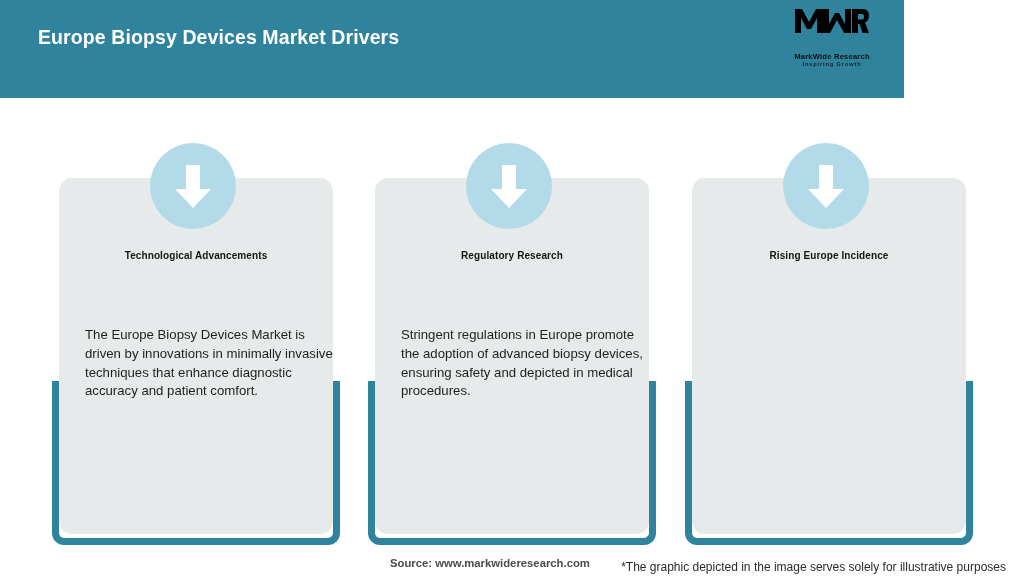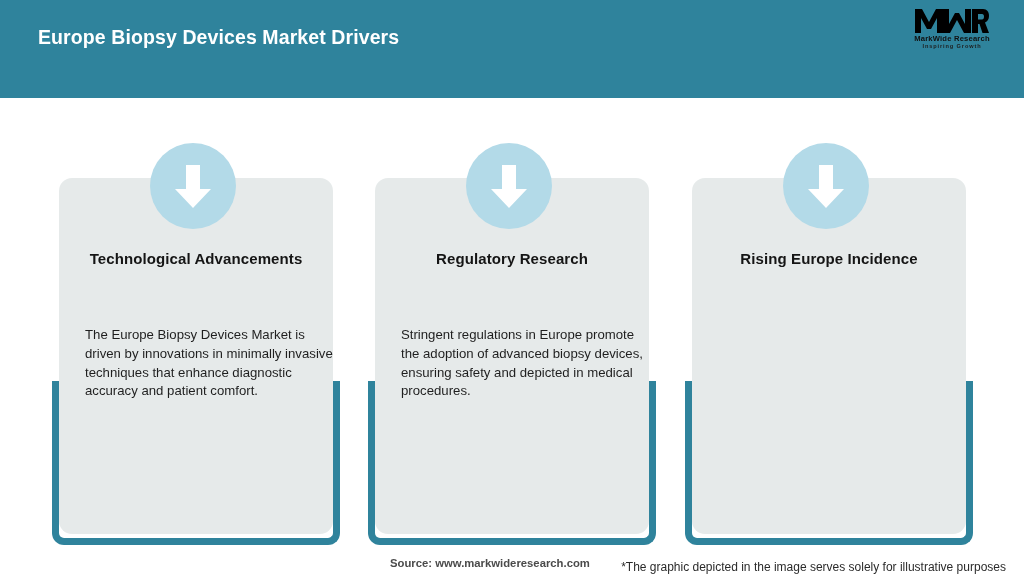--- a/index.html
+++ b/index.html
@@ -12,21 +12,21 @@
     background: #ffffff;
     font-family: "Liberation Sans", sans-serif;
     overflow: hidden;
     position: relative;
   }
 
   
   .header {
     position: absolute;
     left: 0; top: 0;
-    width: 1024px;
+    width: 904px;
     height: 98px;
     background: #2f839c;
   }
   .header-title {
     position: absolute;
     left: 38px;
     top: 26px;
     font-size: 19.5px;
     font-weight: bold;
     color: #ffffff;
@@ -46,21 +46,21 @@
     height: 26px;
     line-height: 26px;
   }
   .logo-name {
     display: block;
     font-size: 7.6px;
     font-weight: bold;
     color: #111111;
     letter-spacing: 0.2px;
     line-height: 9px;
-    margin-top: 0;
+    margin-top: 18px;
   }
   .logo-tag {
     display: block;
     font-size: 5.6px;
     font-weight: bold;
     color: #1d1d1d;
     letter-spacing: 0.9px;
     line-height: 7px;
   }
 
@@ -121,21 +121,21 @@
     justify-content: center;
   }
   .icon-circle svg { display: block; }
 
   .card-title {
     position: absolute;
     left: 0;
     top: 152px;
     width: 294px;
     text-align: center;
-    font-size: 15px;
+    font-size: 10px;
     font-weight: bold;
     color: #151515;
     letter-spacing: 0.1px;
   }
   .card-body {
     position: absolute;
     left: 36px;
     top: 228px;
     width: 252px;
     font-size: 13.2px;

